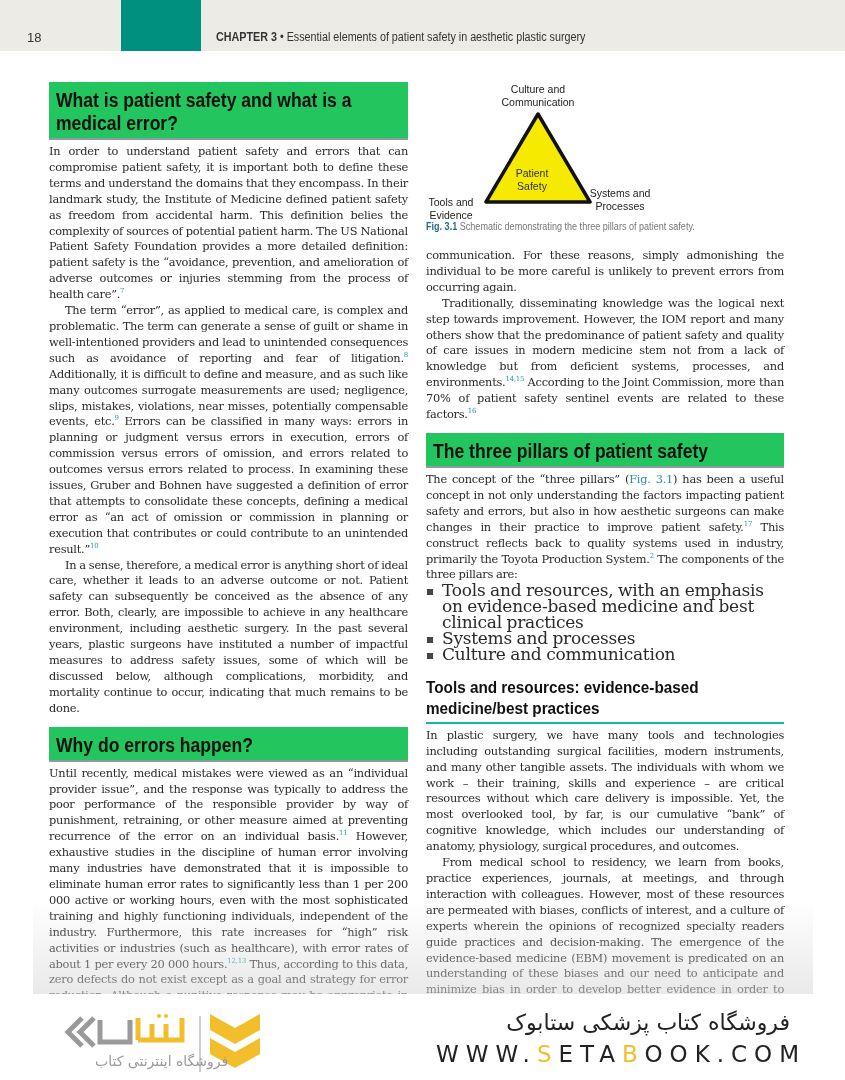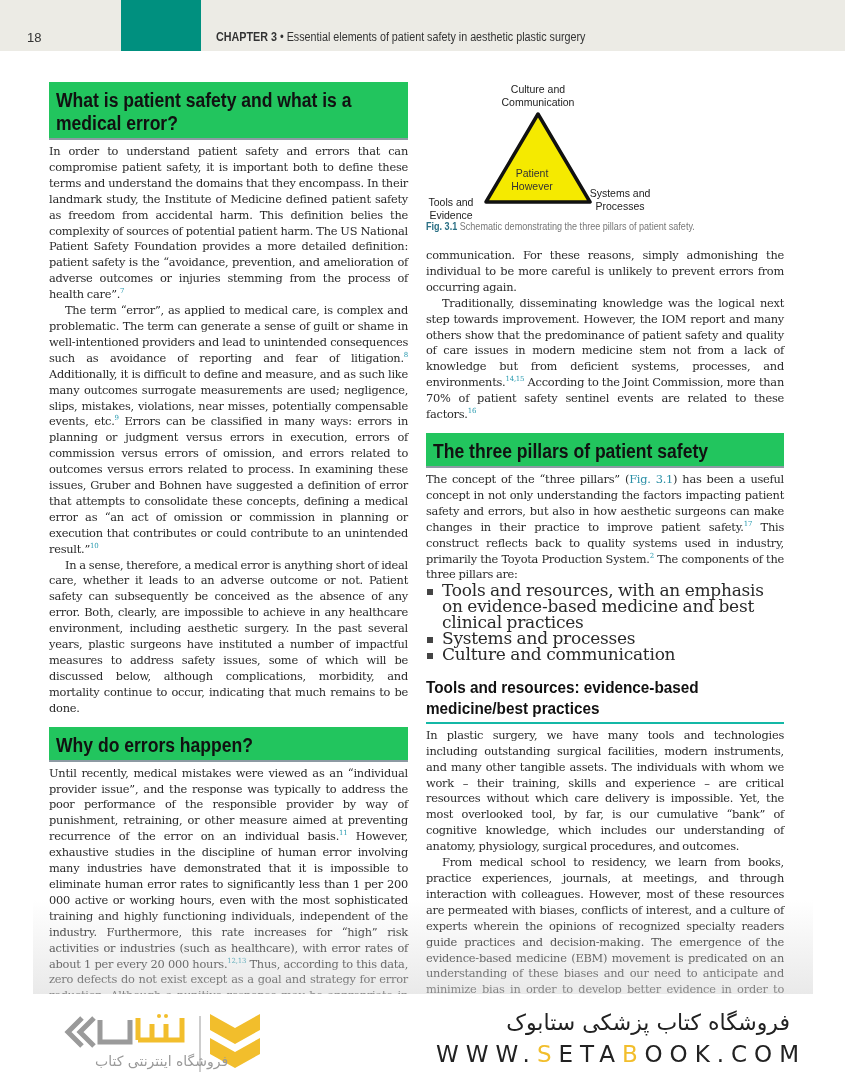--- a/index.html
+++ b/index.html
@@ -129,21 +129,21 @@
 
 <div class="col col-right">
   <div class="figure">
     <div class="fig-label" style="left:62px; top:3px; width:100px;">
       <span>Culture and</span><br><span>Communication</span>
     </div>
     <svg class="fig-svg" width="112" height="100" viewBox="0 0 112 100">
       <polygon points="56,4 108,92 4,92" fill="#f5ea00" stroke="#111" stroke-width="3.5" stroke-linejoin="round"></polygon>
     </svg>
     <div class="fig-label" style="left:82px; top:75px; width:48px; color:#333;margin-top:12px;">
-      <span>Patient</span><br><span>However</span>
+      <span>Patient</span><br><span>Safety</span>
     </div>
     <div class="fig-label" style="left:-4px; top:116px; width:58px;">
       <span>Tools and</span><br><span>Evidence</span>
     </div>
     <div class="fig-label" style="left:160px; top:107px; width:68px;">
       <span>Systems and</span><br><span>Processes</span>
     </div>
     <div class="fig-caption">
       <b>Fig. 3.1</b><span> Schematic demonstrating the three pillars of patient safety.</span>
     </div>

